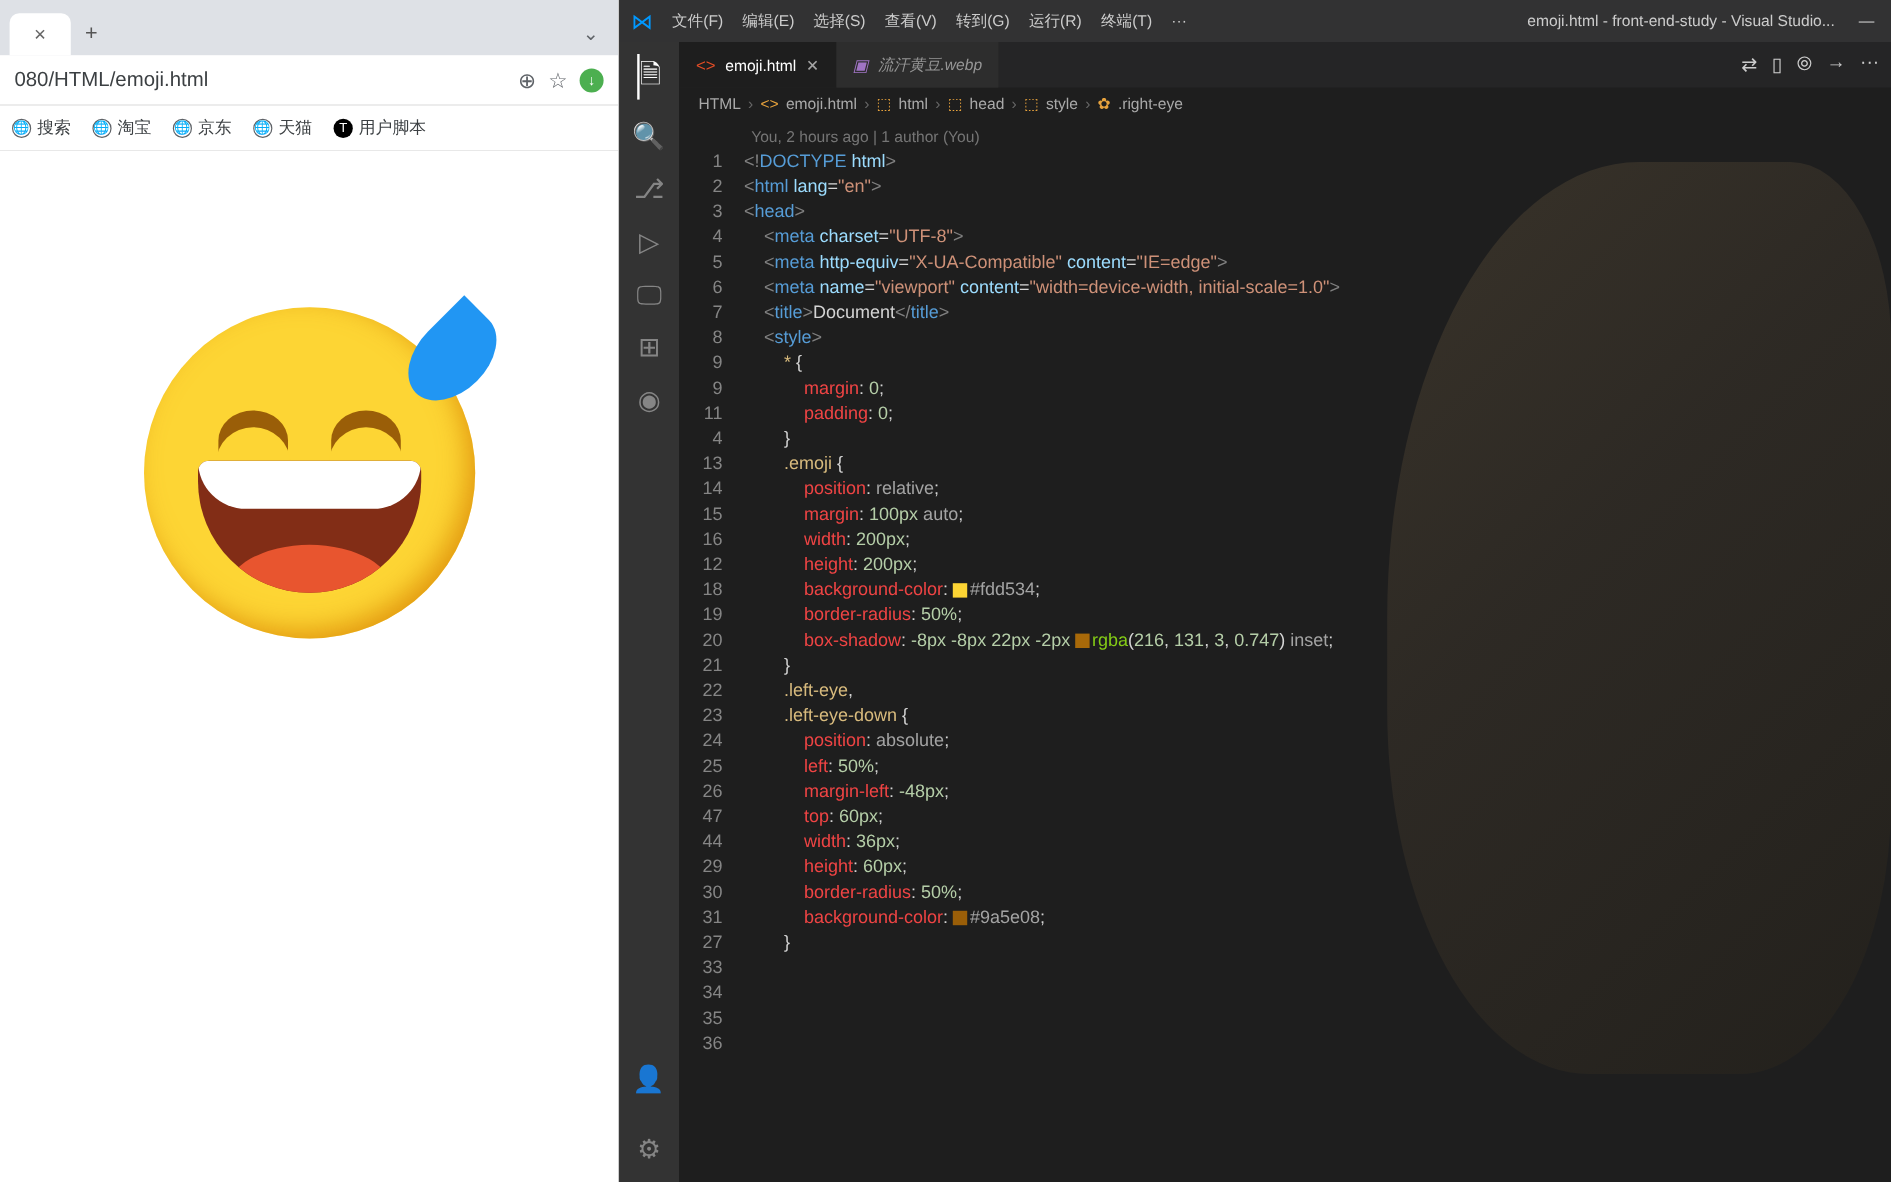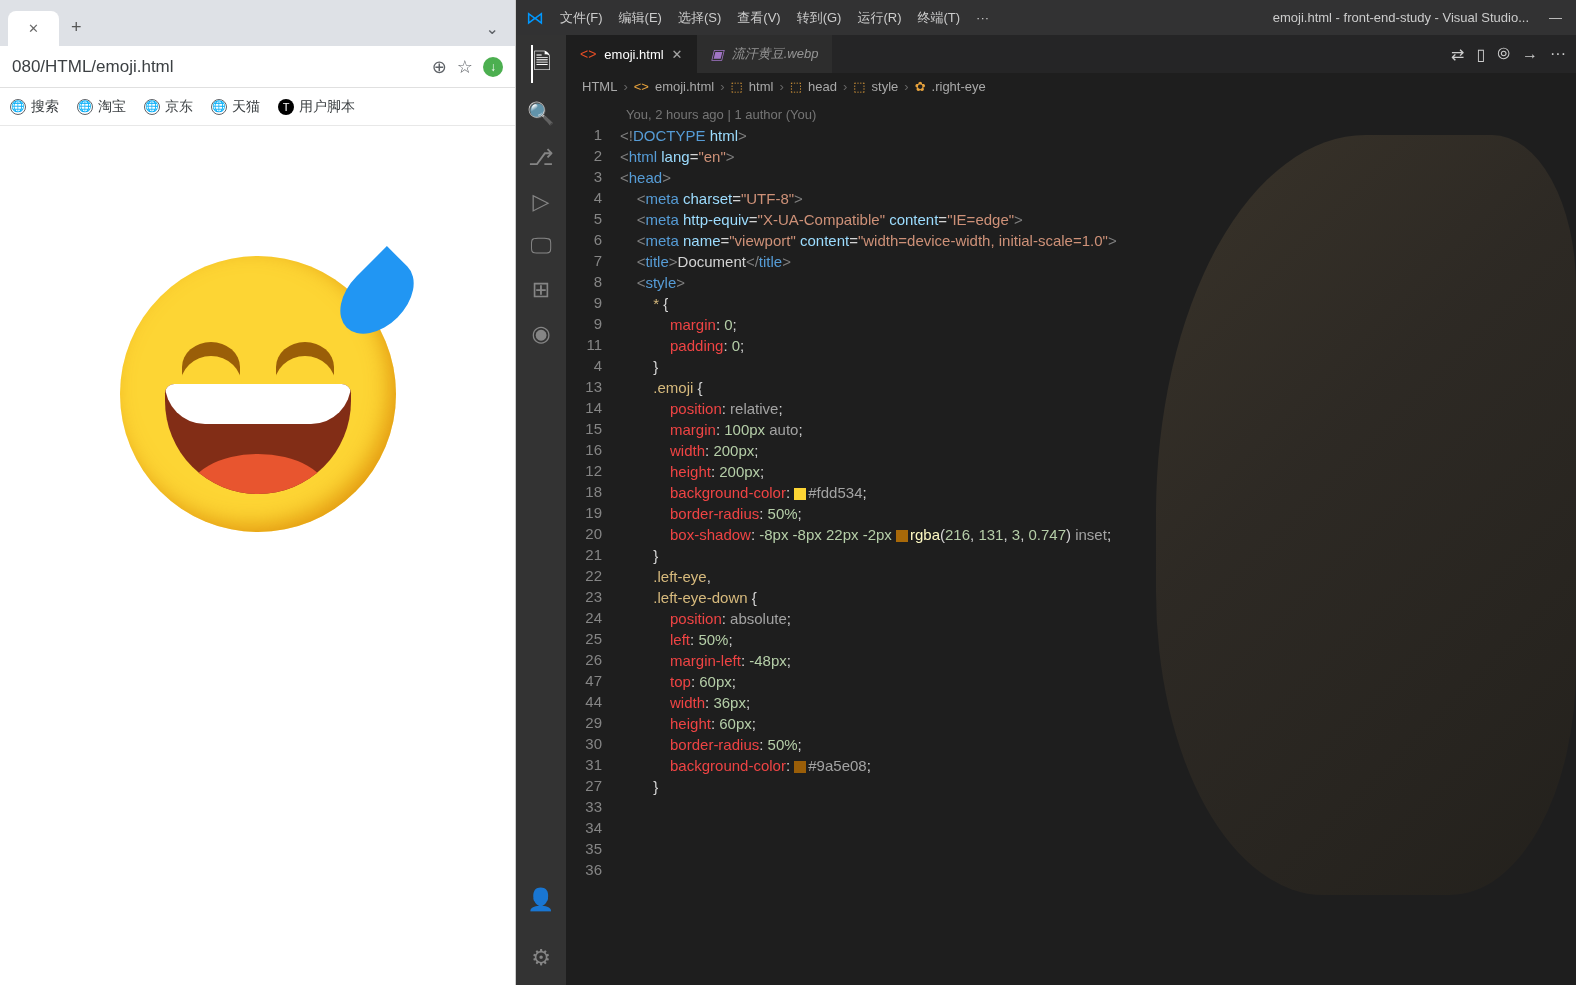--- a/index.html
+++ b/index.html
@@ -61,21 +61,21 @@
 .crumbs{height:26px;display:flex;align-items:center;padding:0 16px;gap:6px;font-size:13px;color:#a9a9a9;position:relative;z-index:2}
 .crumbs .sep{color:#666}
 .crumbs .ci{color:#e8a33d}
 
 .code-area{flex:1;display:flex;font-size:15px;line-height:21px;position:relative;z-index:2}
 .gutter{width:54px;text-align:right;padding-right:18px;color:#858585;padding-top:4px}
 .code{flex:1;padding-top:4px;white-space:pre;color:#d4d4d4}
 .lens{color:#757575;font-size:13px;padding-left:6px}
 
 
-.p{color:#808080}.t{color:#569cd6}.a{color:#9cdcfe}.s{color:#ce9178}.sel{color:#d7ba7d}.pr{color:#ef4444}.v{color:#a3a3a3}.n{color:#b5cea8}.fn{color:#fef9c3}.sw{display:inline-block;width:12px;height:12px;vertical-align:middle;margin-right:2px}
+.p{color:#808080}.t{color:#569cd6}.a{color:#9cdcfe}.s{color:#ce9178}.sel{color:#d7ba7d}.pr{color:#ef4444}.v{color:#a3a3a3}.n{color:#b5cea8}.fn{color:#84cc16}.sw{display:inline-block;width:12px;height:12px;vertical-align:middle;margin-right:2px}
 </style>
 </head>
 <body>
 
 <div class="browser">
   <div class="tab-bar">
     <div class="tab">
       <span class="tab-close">✕</span>
     </div>
     <div class="new-tab">+</div>

